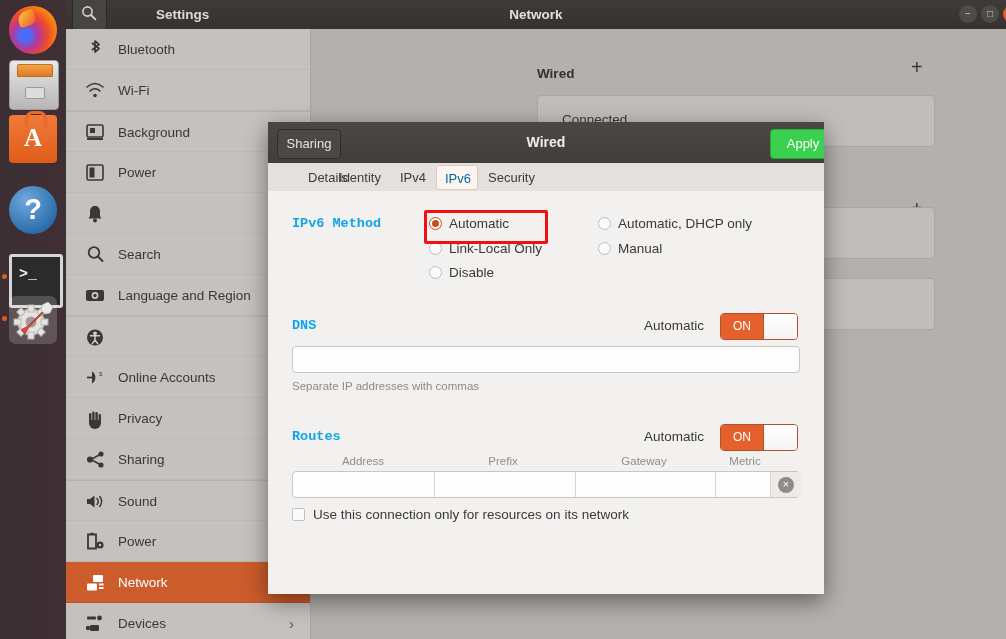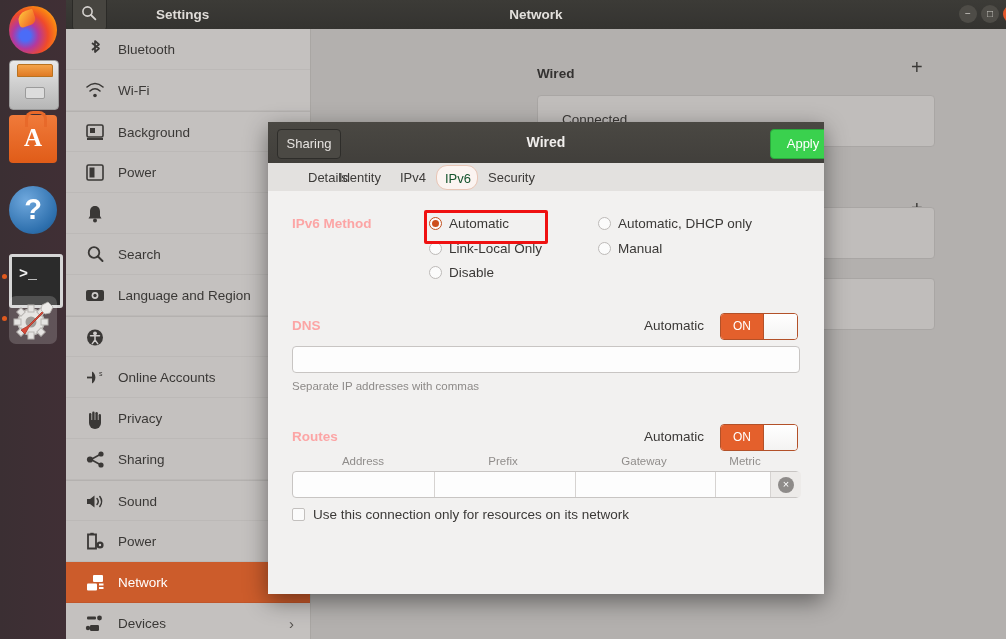--- a/index.html
+++ b/index.html
@@ -195,30 +195,30 @@
   #tabbar{
     position:absolute;left:0;top:41px;width:556px;height:28px;
     background:#e3e1df;border-bottom:1px solid #c9c6c4;
   }
   .tab{
     position:absolute;top:2px;height:25px;line-height:25px;
     color:#3d3b39;font-size:13px;text-align:center;cursor:pointer;
     padding:0 8px;box-sizing:border-box;
   }
   .tab.active{
-    background:#fbf4f1;border:1px solid #e8c5b5;border-radius:11px;
-    color:#14532d;
+    background:#fbf4f1;border:1px solid #e8c5b5;border-radius:3px;
+    color:#0369a1;
   }
   #dlg-body{
     position:absolute;left:0;top:69px;width:556px;height:403px;
     background:#f2f1f0;
   }
 
   .field-label{
-    position:absolute;color:#fca5a5;font-size:13.5px;font-weight:bold;
+    position:absolute;color:#0ea5e9;font-size:13.5px;font-weight:bold;font-family:Liberation Mono, monospace;
   }
   .radio-row{
     position:absolute;height:22px;line-height:22px;font-size:13.5px;color:#3b3937;
     cursor:pointer;
   }
   .radio-row .rd{
     position:absolute;left:0;top:4px;width:13px;height:13px;border-radius:50%;
     border:1px solid #bdbab8;background:#fbfbfb;box-sizing:border-box;
   }
   .radio-row .rd.checked{

